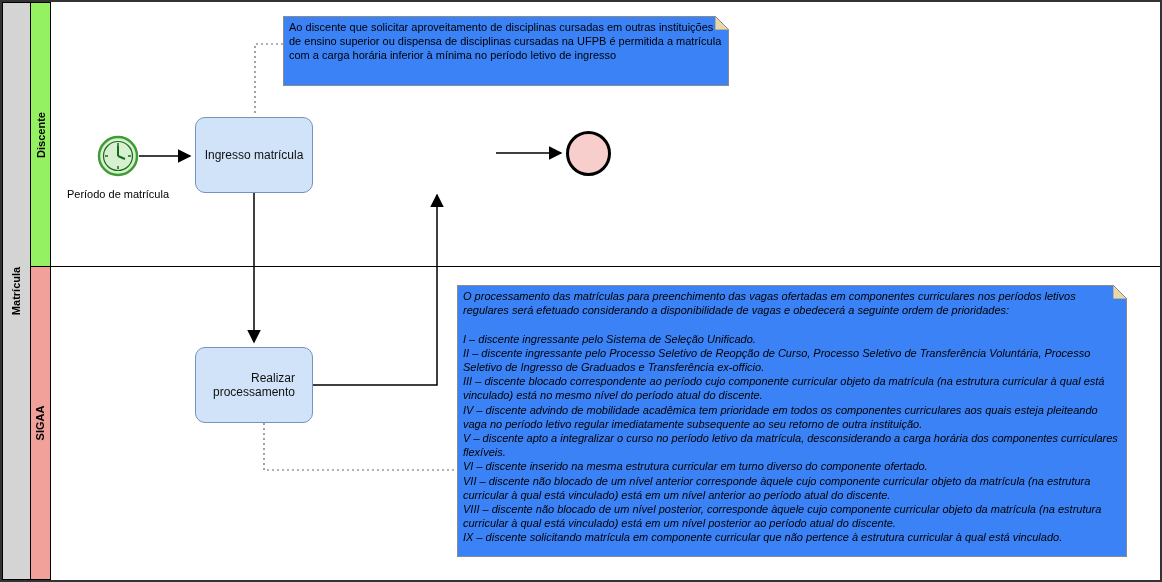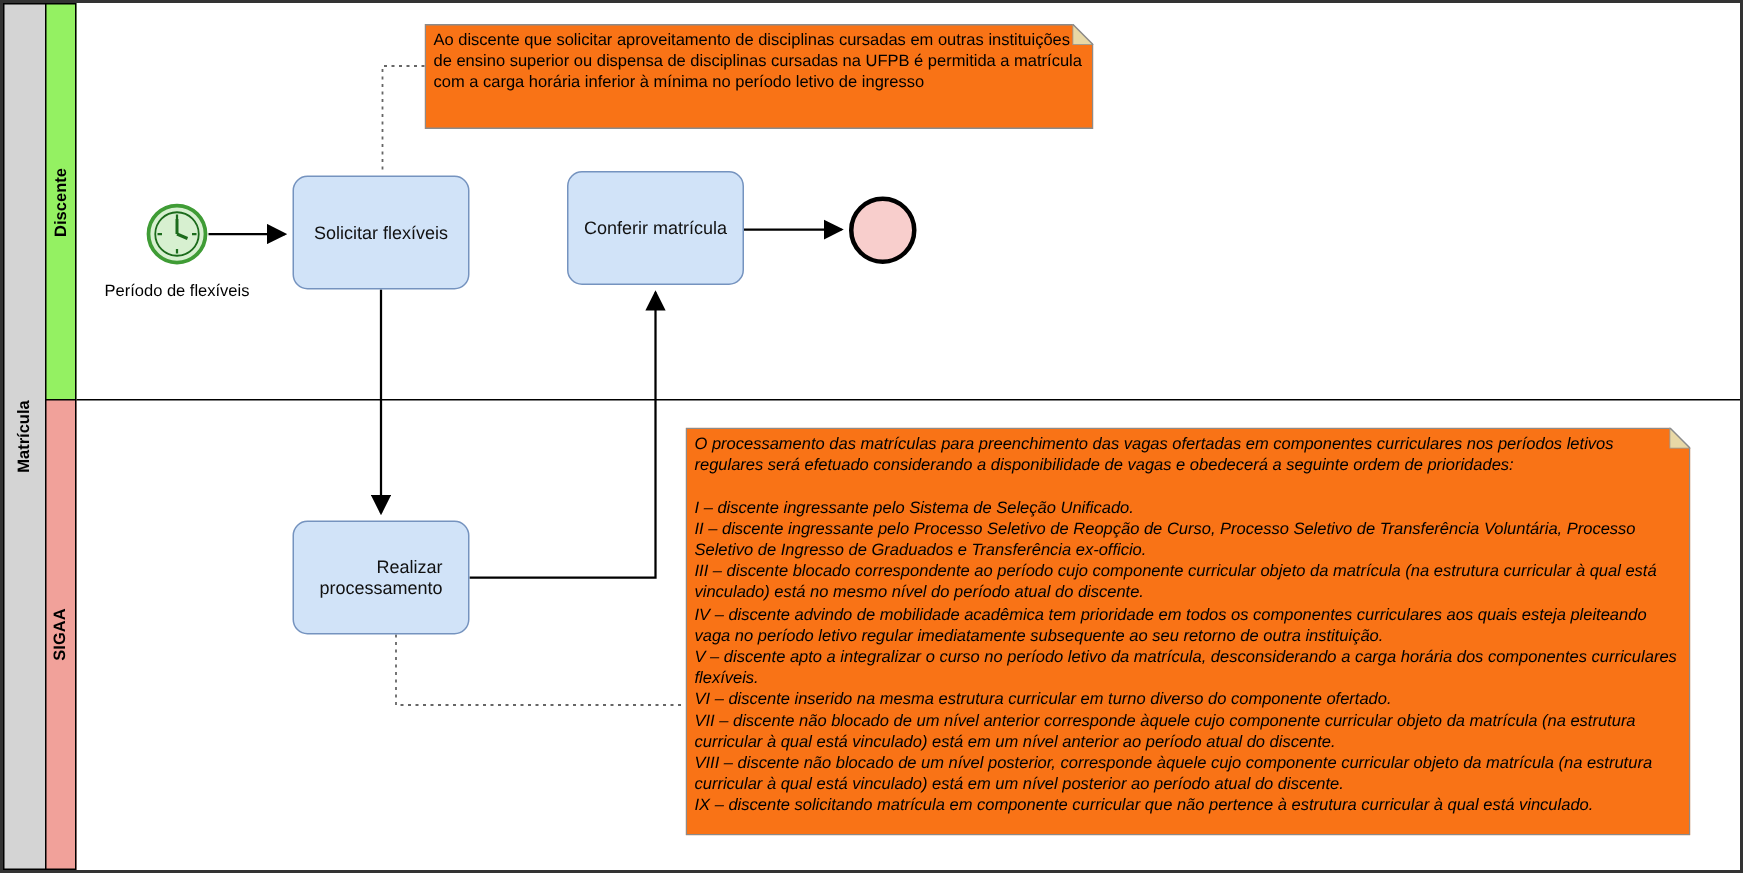--- a/index.html
+++ b/index.html
@@ -47,21 +47,21 @@
   .ev-start-label {
     position:absolute; left:56px; top:186px; width:120px; text-align:center;
     font-size:11px; color:#000; z-index:3;
   }
   .ev-end {
     position:absolute; left:564px; top:129px; width:45px; height:45px;
     border-radius:50%; background:#f8cecc; border:3px solid #000; z-index:3;
   }
   
   .note {
-    position:absolute; background:#f97316; border:1px solid #8b8b8b; z-index:3;
+    position:absolute; background:#3b82f6; border:1px solid #8b8b8b; z-index:3;
     clip-path:polygon(0 0, calc(100% - 14px) 0, 100% 14px, 100% 100%, 0 100%);
   }
   .note-top    { left:281px; top:14px;  width:446px; height:70px; }
   .note-bottom { left:455px; top:283px; width:670px; height:272px;font-style:italic; }
   .note-text {
     font-size:11px; line-height:14.2px; color:#000;
     padding:3px 6px 3px 5px; white-space:pre-wrap;
   }
   .fold { position:absolute; top:0; right:0; width:14px; height:14px; }
 </style>
@@ -100,27 +100,24 @@
       <circle cx="21" cy="21" r="19" fill="#d7f0d0" stroke="#3f9c35" stroke-width="2.5"></circle>
       <circle cx="21" cy="21" r="14.5" fill="none" stroke="#1c6b1c" stroke-width="1.2"></circle>
       <line x1="21" y1="8" x2="21" y2="11" stroke="#1c6b1c" stroke-width="1.5"></line>
       <line x1="21" y1="31" x2="21" y2="34" stroke="#1c6b1c" stroke-width="1.5"></line>
       <line x1="8" y1="21" x2="11" y2="21" stroke="#1c6b1c" stroke-width="1.5"></line>
       <line x1="31" y1="21" x2="34" y2="21" stroke="#1c6b1c" stroke-width="1.5"></line>
       <line x1="21" y1="21" x2="21" y2="11" stroke="#1c6b1c" stroke-width="2"></line>
       <line x1="21" y1="21" x2="28" y2="24" stroke="#1c6b1c" stroke-width="2"></line>
     </svg>
   </div>
-  <div class="ev-start-label">Período de flexíveis</div>
+  <div class="ev-start-label">Período de matrícula</div>
 
   <div class="task task-solicitar">
-    <span class="task-label">Solicitar flexíveis</span>
-  </div>
-  <div class="task task-conferir">
-    <span class="task-label">Conferir matrícula</span>
+    <span class="task-label">Ingresso matrícula</span>
   </div>
   <div class="task task-realizar">
     <span class="task-label">Realizar
 processamento</span>
   </div>
 
   <div class="ev-end"></div>
 
   <div class="note note-top">
     <div class="note-text">Ao discente que solicitar aproveitamento de disciplinas cursadas em outras instituições de ensino superior ou dispensa de disciplinas cursadas na UFPB é permitida a matrícula com a carga horária inferior à mínima no período letivo de ingresso</div>

